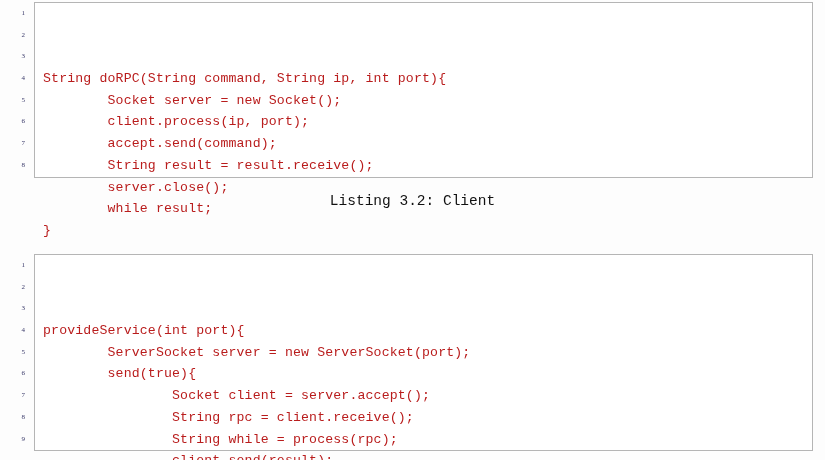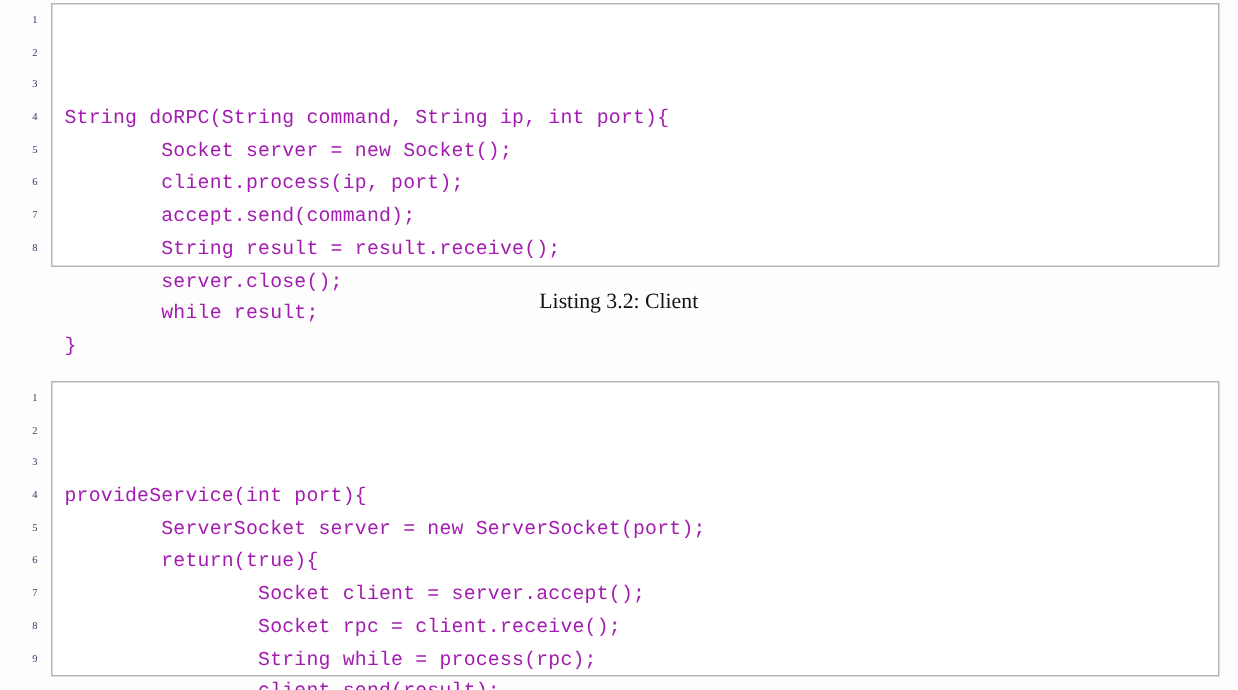--- a/index.html
+++ b/index.html
@@ -66,31 +66,31 @@
     color: #3a3a6a;
     letter-spacing: 0;
   }
 
   .codetext {
     display: block;
     padding-left: 8px;
     font-family: "Liberation Mono", "DejaVu Sans Mono", monospace;
     font-size: 13.2px;
     line-height: 21.7px;
-    color: #a21caf;
+    color: #b91c1c;
     letter-spacing: 0.15px;
     white-space: pre;
   }
 
   .caption {
     position: absolute;
     left: 0;
     width: 825px;
     text-align: center;
-    font-family: Liberation Serif, serif;
+    font-family: Liberation Mono, monospace;
     font-size: 14.5px;
     color: #111111;
   }
 
   
   #listing-client .listing-frame { top: 2px; }
   #listing-server .listing-frame { top: 254px; }
 </style>
 </head>
 <body>
@@ -147,29 +147,29 @@
         <li class="code-row">
           <span class="lineno">1</span>
           <span class="codetext">provideService(int port){</span>
         </li>
         <li class="code-row">
           <span class="lineno">2</span>
           <span class="codetext">        ServerSocket server = new ServerSocket(port);</span>
         </li>
         <li class="code-row">
           <span class="lineno">3</span>
-          <span class="codetext">        return(true){</span>
+          <span class="codetext">        send(true){</span>
         </li>
         <li class="code-row">
           <span class="lineno">4</span>
           <span class="codetext">                Socket client = server.accept();</span>
         </li>
         <li class="code-row">
           <span class="lineno">5</span>
-          <span class="codetext">                Socket rpc = client.receive();</span>
+          <span class="codetext">                String rpc = client.receive();</span>
         </li>
         <li class="code-row">
           <span class="lineno">6</span>
           <span class="codetext">                String while = process(rpc);</span>
         </li>
         <li class="code-row">
           <span class="lineno">7</span>
           <span class="codetext">                client.send(result);</span>
         </li>
         <li class="code-row">

